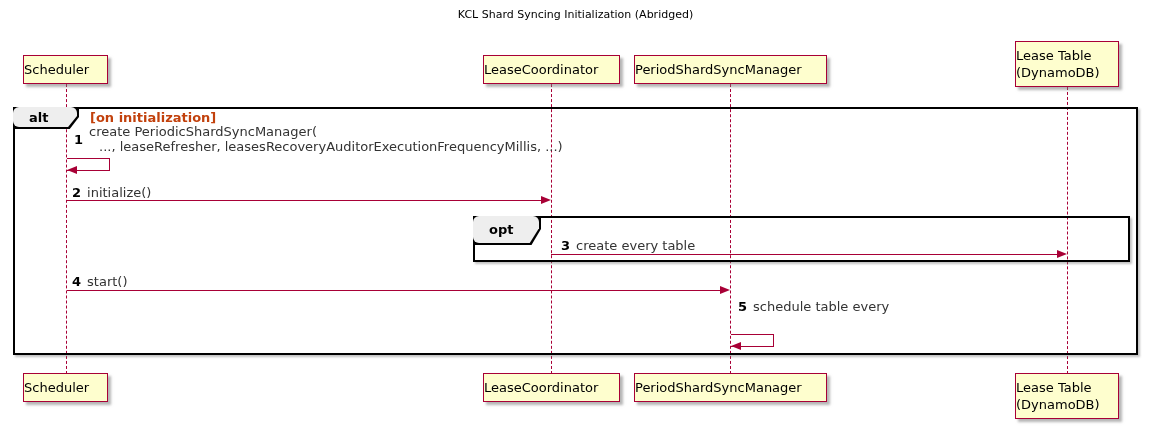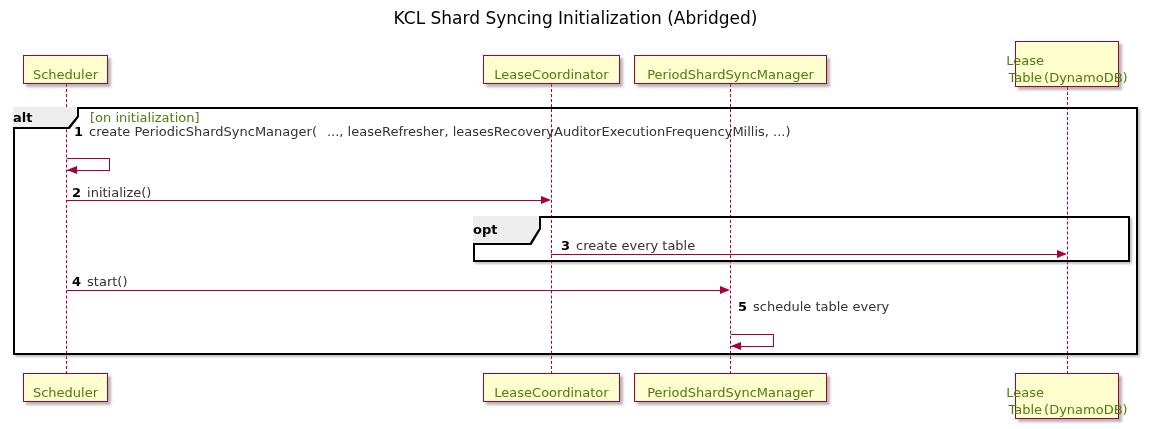--- a/index.html
+++ b/index.html
@@ -3,43 +3,43 @@
 <meta charset="utf-8">
 <style>
   html,body { margin:0; padding:0; background:#ffffff; }
   .canvas {
     position:relative; width:1151px; height:429px; background:#ffffff;
     font-family:"DejaVu Sans","Liberation Sans",sans-serif; font-size:13px; color:#222;
     overflow:hidden;
   }
   .title {
     position:absolute; left:0; top:8px; width:100%; text-align:center;
-    font-size:17px; color:#000;
+    font-size:11px; color:#000;
   }
   .lifeline { position:absolute; width:0; border-left:1px dashed #A80036; }
   .pbox {
     position:absolute; background:#FEFECE; border:1.5px solid #A80036;
     box-shadow:2.5px 2.5px 2.5px rgba(120,120,120,0.55);
-    display:flex; align-items:flex-end; justify-content:center;
-    text-align:center; color:#4d7c0f; line-height:17px; box-sizing:border-box;
+    display:flex; flex-direction:column; align-items:flex-start; justify-content:center;
+    text-align:center; color:#000000; line-height:17px; box-sizing:border-box;
   }
   .frame {
     position:absolute; border:2px solid #000; background:transparent;
     box-shadow:2px 2px 2px rgba(120,120,120,0.45); box-sizing:border-box;
   }
   .frame-tab { position:absolute; background:#000;
     clip-path:polygon(0 0, 100% 0, 100% 45%, 86% 100%, 0 100%); }
   .frame-tab-inner { position:absolute; left:0; top:0; right:2px; bottom:2px; background:#EEEEEE;
     clip-path:polygon(0 0, 100% 0, 100% 45%, 86% 100%, 0 100%);
-    font-weight:bold; color:#000; box-sizing:border-box;
-    display:flex; align-items:center; }
-  .guard { position:absolute; font-weight:normal; color:#4d7c0f; white-space:nowrap; }
+    font-weight:bold; color:#000; padding-left:16px; box-sizing:border-box;
+    display:flex; align-items:center;border-radius:6px; }
+  .guard { position:absolute; font-weight:bold; color:#c2410c; white-space:nowrap; }
   .msg { position:absolute; display:flex; align-items:center; gap:6px; white-space:nowrap; color:#333; }
   .msg .num { font-weight:bold; color:#000; }
-  .msg .lines { display:flex; line-height:15px; }
+  .msg .lines { display:flex; flex-direction:column; line-height:15px; }
   .arrow-line { position:absolute; height:0; border-top:1px solid #A80036; }
   .ah-right { position:absolute; width:0; height:0;
     border-top:4px solid transparent; border-bottom:4px solid transparent;
     border-left:10px solid #A80036; }
   .ah-left { position:absolute; width:0; height:0;
     border-top:4px solid transparent; border-bottom:4px solid transparent;
     border-right:10px solid #A80036; }
   .self-loop { position:absolute; border:1px solid #A80036; border-left:none;
     background:transparent; box-sizing:border-box; }
   .indent1 { padding-left:10px;text-align:right; }

